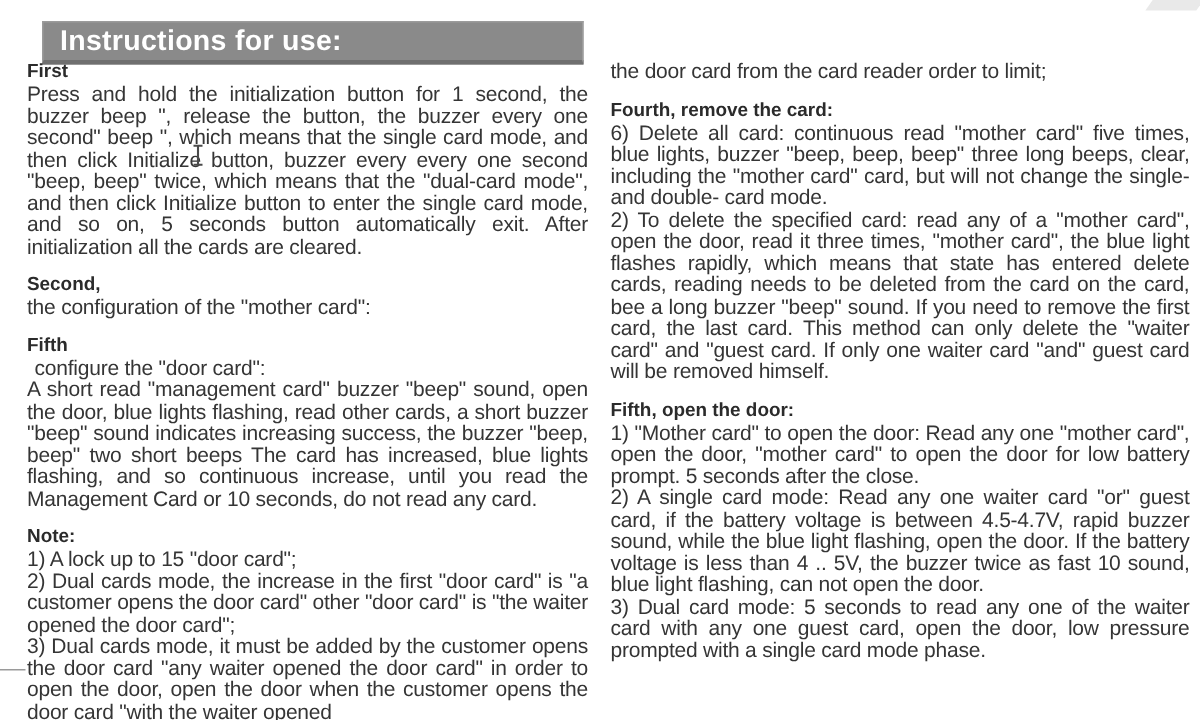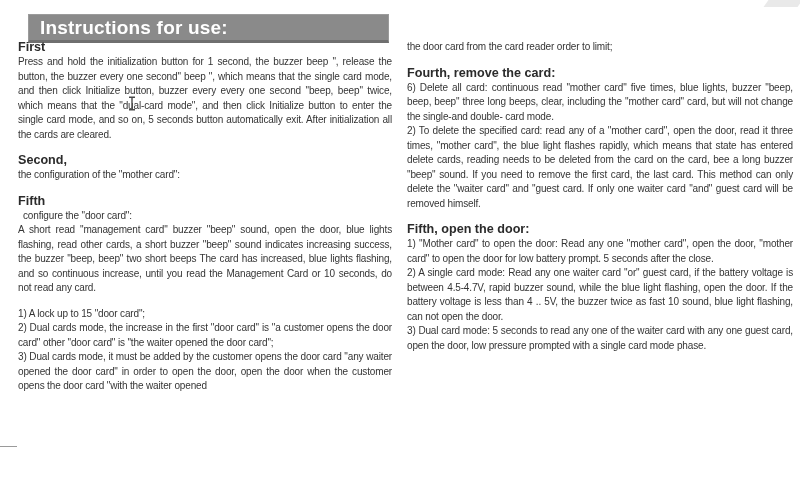--- a/index.html
+++ b/index.html
@@ -20,21 +20,21 @@
     display:flex;gap:15px;
   }
   .col{text-align:justify;}
   .col.left{width:374px;}
   .col.right{width:386px;}
   section{margin:0 0 11px 0;}
   h3{
     margin:0;font-size:12.6px;line-height:15px;font-weight:bold;color:#2b2b2b;
   }
   p{
-    margin:0;font-size:10px;line-height:14.5px;letter-spacing:-0.15px;
+    margin:0;font-size:14px;line-height:14.5px;letter-spacing:-0.15px;
     text-align:justify;
   }
   p.indent{padding-left:5px;}
   p.intro{margin-bottom:11px;}
   .ibeam{position:absolute;left:127px;top:96px;}
   .artifact-bl{
     position:absolute;left:0;top:446px;width:17px;height:1px;background:#9a9a9a;
   }
   .artifact-tr{
     position:absolute;left:766px;top:0px;width:34px;height:7px;
@@ -63,20 +63,21 @@
         <p>the configuration of the "mother card":</p>
       </section>
 
       <section>
         <h3>Fifth</h3>
         <p class="indent">configure the "door card":</p>
         <p>A short read "management card" buzzer "beep" sound, open the door, blue lights flashing, read other cards, a short buzzer "beep" sound indicates increasing success, the buzzer "beep, beep" two short beeps The card has increased, blue lights flashing, and so continuous increase, until you read the Management Card or 10 seconds, do not read any card.</p>
       </section>
 
       <section>
+        <h3>Note:</h3>
         <p>1) A lock up to 15 "door card";</p>
         <p>2) Dual cards mode, the increase in the first "door card" is "a customer opens the door card" other "door card" is "the waiter opened the door card";</p>
         <p>3) Dual cards mode, it must be added by the customer opens the door card "any waiter opened the door card" in order to open the door, open the door when the customer opens the door card "with the waiter opened</p>
       </section>
     </div>
 
     <div class="col right">
       <p class="intro">the door card from the card reader order to limit;</p>
 
       <section>

